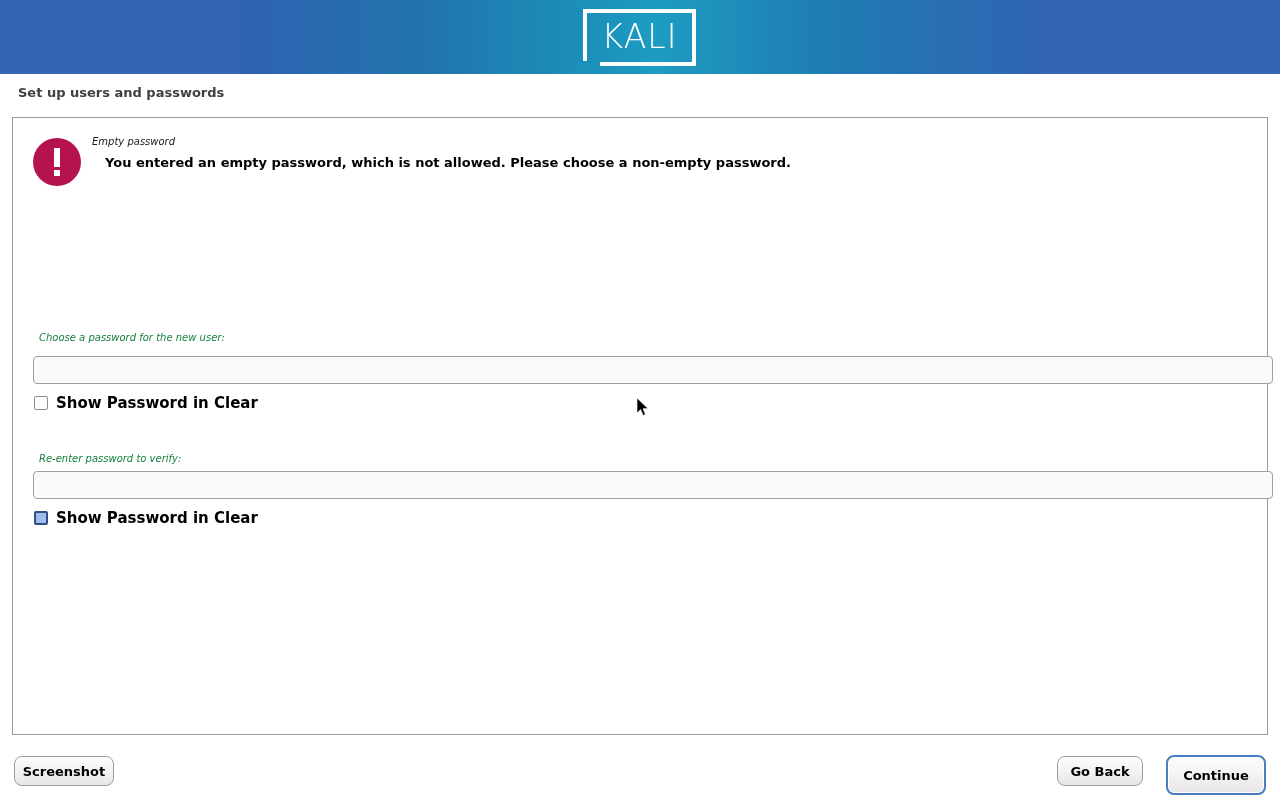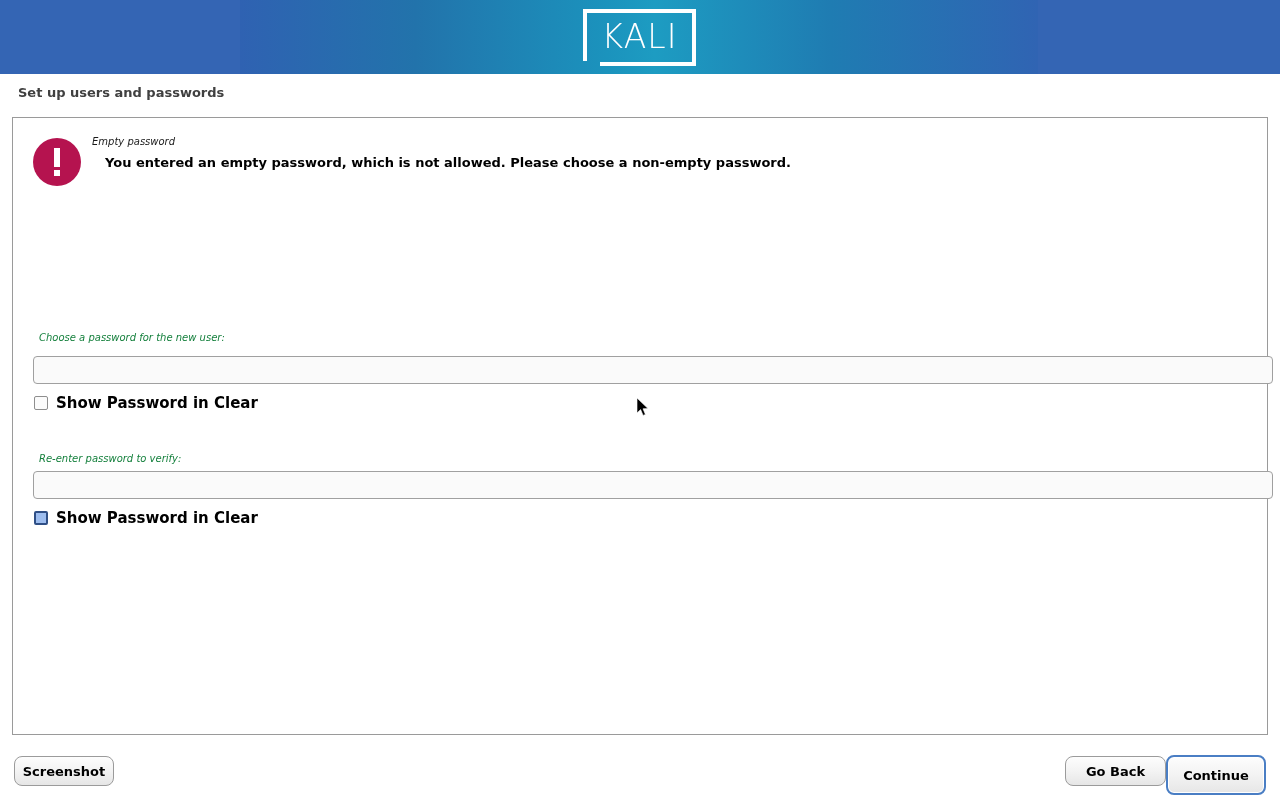--- a/index.html
+++ b/index.html
@@ -200,21 +200,21 @@
     cursor: default;
     display: flex;
     align-items: center;
     justify-content: center;
   }
   .btn.focused {
     border: 2px solid #4a7ec4;
     box-shadow: inset 0 0 0 1px #ffffff;
   }
   #btn-screenshot { left: 14px;   top: 756px; width: 100px; }
-  #btn-go-back    { left: 1057px; top: 756px; width: 101px; margin-left: 8px; }
+  #btn-go-back    { left: 1057px; top: 756px; width: 86px; }
   #btn-continue   { left: 1166px; top: 755px; width: 100px; height: 40px; }
 
   
   #cursor {
     position: absolute;
     left: 637px; top: 398px;
     width: 12px; height: 19px;
     pointer-events: none;
   }
 </style>

